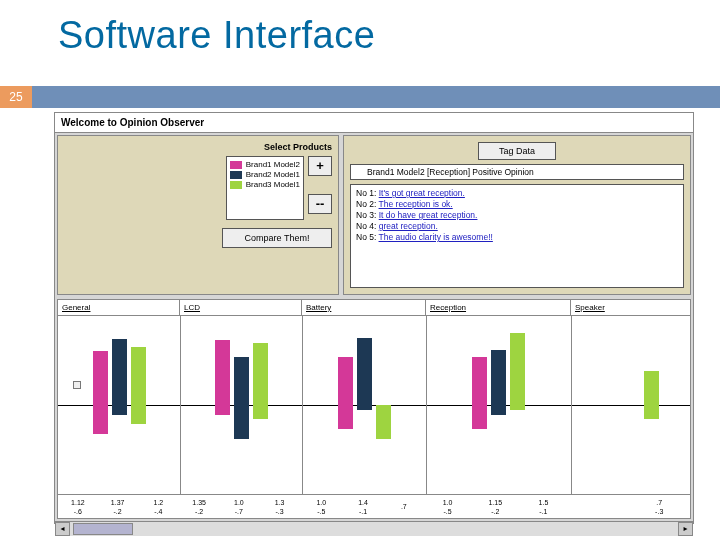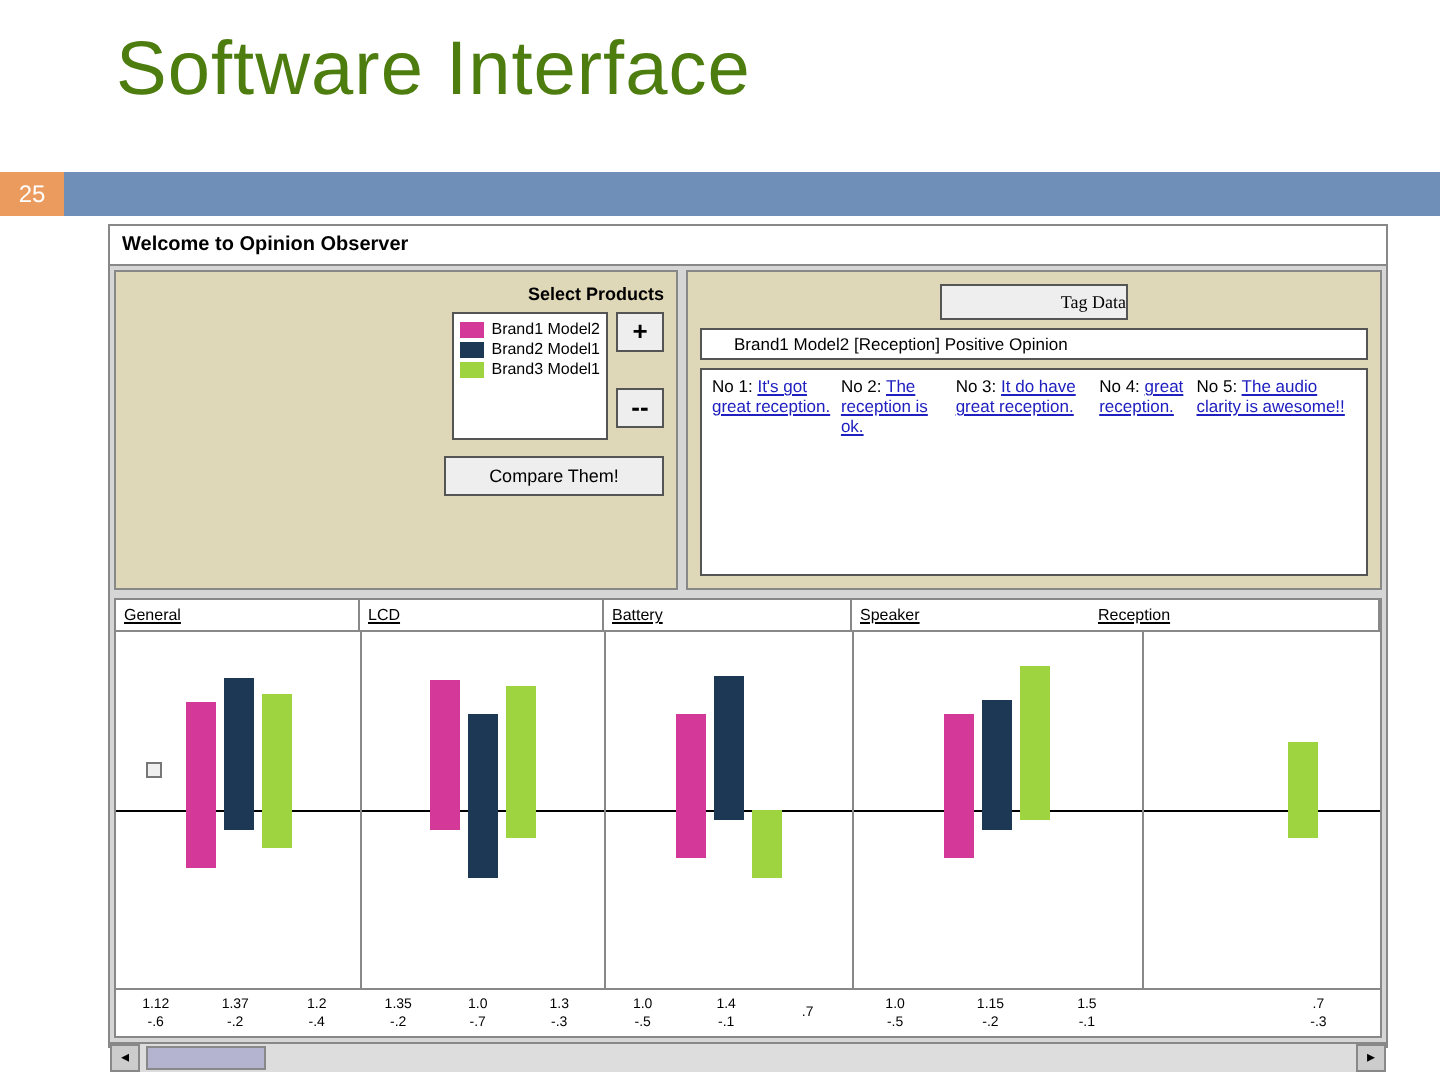--- a/index.html
+++ b/index.html
@@ -2,21 +2,21 @@
 <html><head>
 <meta charset="utf-8">
 <style>
   * { box-sizing: border-box; margin: 0; padding: 0; font-family: Arial, Helvetica, sans-serif; }
   html, body { width: 720px; height: 540px; background: #fff; overflow: hidden; }
 
   .slide { position: relative; width: 720px; height: 540px; }
 
   .slide-title {
     position: absolute; left: 58px; top: 14px;
-    font-size: 38px; font-weight: 400; color: #4d7c0f; letter-spacing: 0.5px;
+    font-size: 38px; font-weight: 400; color: #0369a1; letter-spacing: 0.5px;
   }
 
   .accent-bar {
     position: absolute; left: 0; top: 86px; width: 720px; height: 22px;
     background: #6f8fb8;
   }
   .page-num {
     position: absolute; left: 0; top: 86px; width: 32px; height: 22px;
     background: #ec9b5e; color: #fff; font-size: 12px; line-height: 22px; text-align: center;
   }
@@ -58,27 +58,27 @@
   }
   .legend-row { display: flex; align-items: center; gap: 4px; }
   .swatch { width: 12px; height: 8px; }
 
   .compare-btn {
     width: 110px; height: 20px; background: #eee; border: 1px solid #555;
     font-size: 9px; line-height: 18px; text-align: center; margin-top: 4px;
   }
 
   .tag-btn {
-    width: 94px; height: 18px; background: #eee; border: 1px solid #555;
-    font-size: 9px; line-height: 16px; text-align: right; align-self: center; font-family: Liberation Serif, serif;
+    width: 78px; height: 18px; background: #eee; border: 1px solid #555;
+    font-size: 9px; line-height: 16px; text-align: center; align-self: center;
   }
   .opinion-hdr { background: #fff; border: 1px solid #555; font-size: 8.5px; padding: 2px 16px; }
   .opinion-list {
     background: #fff; border: 1px solid #555; flex: 1; font-size: 8.5px;
-    padding: 3px 5px; display: flex; gap: 1px;
+    padding: 3px 5px; display: flex; flex-direction: column; gap: 1px;
   }
   .op-link { color: #2020c0; text-decoration: underline; }
 
   
   .lower {
     position: relative; height: 220px; margin: 2px;
     background: #fff; border: 1px solid #888;
   }
   .facet-headers {
     display: flex; border-bottom: 1px solid #888; height: 16px;
@@ -173,22 +173,22 @@
           <div><span>No 5:</span> <span class="op-link">The audio clarity is awesome!!</span></div>
         </div>
       </div>
     </div>
 
     <div class="lower">
       <div class="facet-headers">
         <div style="width:122px">General</div>
         <div style="width:122px">LCD</div>
         <div style="width:124px">Battery</div>
+        <div style="width:145px">Reception</div>
         <div style="flex:1;border-right:none">Speaker</div>
-        <div style="width:145px">Reception</div>
       </div>
 
       <div class="chart-body" id="chart-body">
         <div class="baseline"></div>
         <div class="vline" style="left:122px"></div>
         <div class="vline" style="left:244px"></div>
         <div class="vline" style="left:368px"></div>
         <div class="vline" style="left:513px"></div>
       <div class="bar c-magenta" style="left: 34.5px; top: 35.24px; height: 53.76px;"></div>
           <div class="bar c-magenta" style="left: 34.5px; top: 89px; height: 28.8px;"></div>

